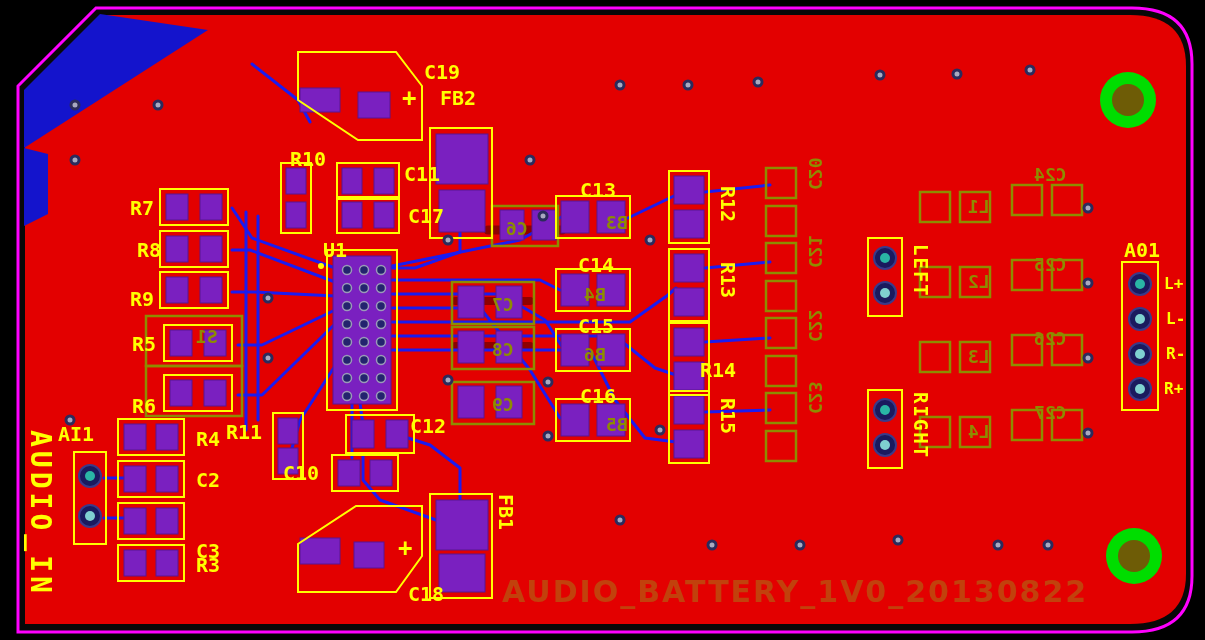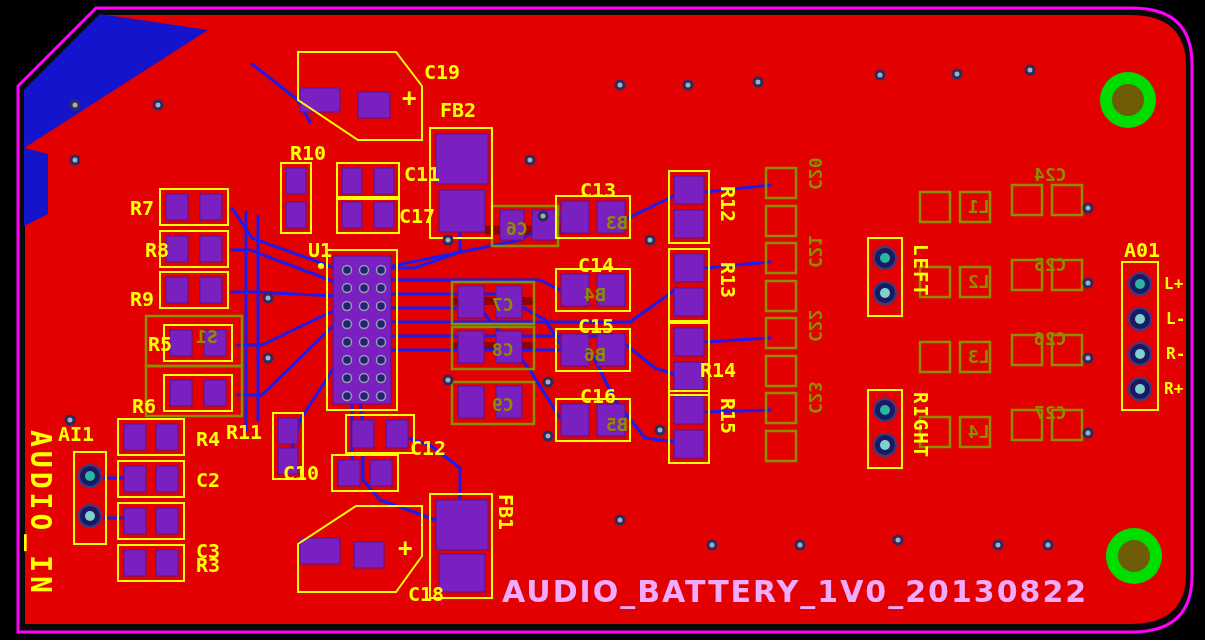--- a/index.html
+++ b/index.html
@@ -3,21 +3,21 @@
 <meta charset="utf-8">
 <style>
   html,body{margin:0;padding:0;background:#000;}
   #canvas{position:relative;width:1205px;height:640px;background:#000;overflow:hidden;
           font-family:"DejaVu Sans Mono",monospace;}
   #boardsvg{position:absolute;left:0;top:0;}
   .lbl{position:absolute;font:bold 20px "DejaVu Sans Mono",monospace;color:#ffff00;
        white-space:nowrap;line-height:1;}
   .sm{font-size:16px;}
   .plus{font-size:24px;}
-  .big{font:bold 30px "DejaVu Sans",sans-serif;letter-spacing:2px;color:#f0abfc;text-align:center;}
+  .big{font:bold 30px "DejaVu Sans",sans-serif;letter-spacing:2px;color:#c2410c;text-align:center;}
   .mir{color:#8d8d00;font-size:18px;transform:scaleX(-1);}
   .r90{transform-origin:0 0;transform:rotate(90deg);}
   .r90m{color:#8d8d00;font-size:18px;transform-origin:0 0;transform:rotate(90deg) scaleX(-1);}
   .vtxt{font-size:28px;letter-spacing:4px;}
   .vsm{font-size:19px;letter-spacing:2px;}
 </style>
 </head>
 <body>
 
 <div id="canvas">
@@ -302,43 +302,43 @@
   <g>
     <circle cx="1128" cy="100" r="28" fill="#00dd00"></circle>
     <circle cx="1128" cy="100" r="16" fill="#6e5c06"></circle>
     <circle cx="1134" cy="556" r="28" fill="#00dd00"></circle>
     <circle cx="1134" cy="556" r="16" fill="#6e5c06"></circle>
   </g>
 </svg>
 
 <div class="lbl" style="left:424px;top:62px">C19</div>
 <div class="lbl plus" style="left:402px;top:86px">+</div>
-<div class="lbl" style="left:440px;top:100px">FB2</div>
-<div class="lbl" style="left:290px;top:143px">R10</div>
+<div class="lbl" style="left:440px;top:88px">FB2</div>
+<div class="lbl" style="left:290px;top:149px">R10</div>
 <div class="lbl" style="left:404px;top:164px">C11</div>
-<div class="lbl" style="left:399px;top:206px">C17</div>
+<div class="lbl" style="left:408px;top:206px">C17</div>
 <div class="lbl" style="left:130px;top:198px">R7</div>
-<div class="lbl" style="left:145px;top:240px">R8</div>
+<div class="lbl" style="left:137px;top:240px">R8</div>
 <div class="lbl" style="left:130px;top:289px">R9</div>
-<div class="lbl" style="left:308px;top:240px">U1</div>
-<div class="lbl" style="left:148px;top:334px">R5</div>
+<div class="lbl" style="left:323px;top:240px">U1</div>
+<div class="lbl" style="left:132px;top:334px">R5</div>
 <div class="lbl" style="left:132px;top:396px">R6</div>
 <div class="lbl" style="left:580px;top:180px">C13</div>
 <div class="lbl" style="left:578px;top:255px">C14</div>
 <div class="lbl" style="left:578px;top:316px">C15</div>
 <div class="lbl" style="left:580px;top:386px">C16</div>
 <div class="lbl r90" style="left:738px;top:186px">R12</div>
 <div class="lbl r90" style="left:738px;top:262px">R13</div>
 <div class="lbl" style="left:700px;top:360px">R14</div>
 <div class="lbl r90" style="left:738px;top:398px">R15</div>
 <div class="lbl" style="left:58px;top:424px">AI1</div>
 <div class="lbl r90 vtxt" style="left:54px;top:430px">AUDIO_IN</div>
 <div class="lbl" style="left:196px;top:429px">R4</div>
 <div class="lbl" style="left:226px;top:422px">R11</div>
-<div class="lbl" style="left:410px;top:438px">C12</div>
+<div class="lbl" style="left:410px;top:416px">C12</div>
 <div class="lbl" style="left:196px;top:470px">C2</div>
 <div class="lbl" style="left:283px;top:463px">C10</div>
 <div class="lbl" style="left:196px;top:541px">C3</div>
 <div class="lbl" style="left:196px;top:555px">R3</div>
 <div class="lbl r90" style="left:516px;top:494px">FB1</div>
 <div class="lbl" style="left:408px;top:584px">C18</div>
 <div class="lbl plus" style="left:398px;top:536px">+</div>
 <div class="lbl r90 vsm" style="left:930px;top:244px">LEFT</div>
 <div class="lbl r90 vsm" style="left:930px;top:392px">RIGHT</div>
 <div class="lbl" style="left:1124px;top:240px">A01</div>

